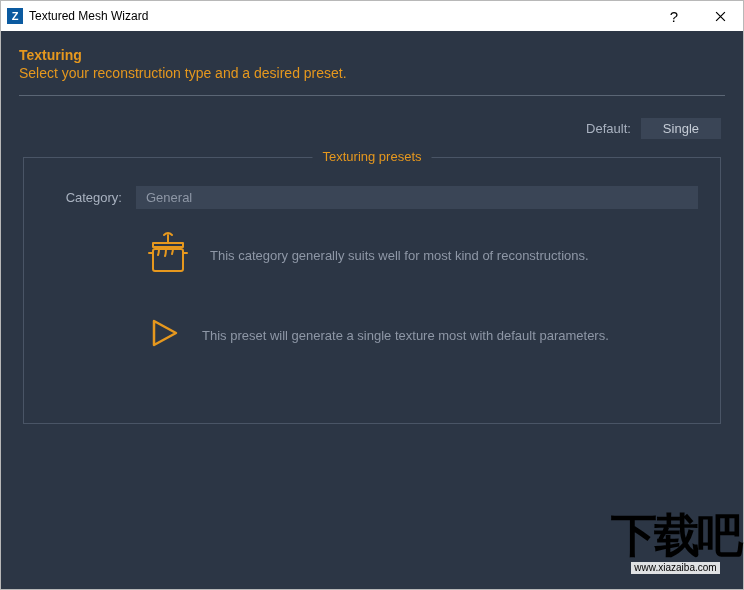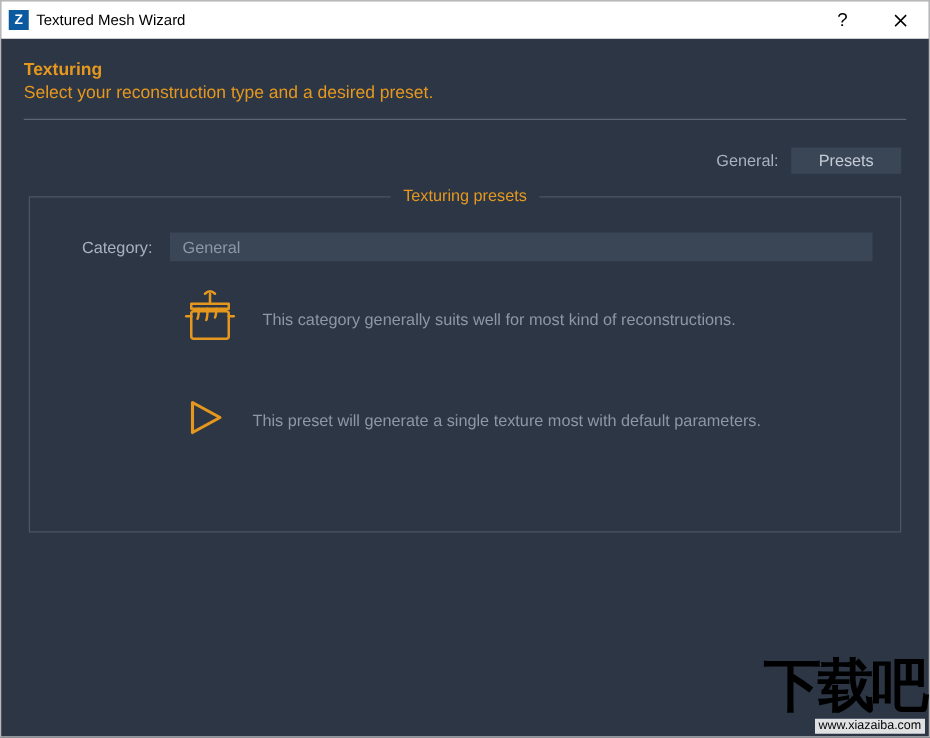--- a/index.html
+++ b/index.html
@@ -149,22 +149,22 @@
   .desc-row.last { padding-bottom: 8px; }
   .desc-icon { flex: 0 0 auto; }
   .desc-text {
     color: #8e97a6;
     font-size: 13px;
   }
 
   .watermark {
     position: absolute;
     right: 4px;
-    bottom: 3px;
-    text-align: right;
+    bottom: 16px;
+    text-align: center;
     pointer-events: none;
     line-height: 1;
   }
   .watermark .wm-big {
     font-size: 46px;
     font-weight: 900;
     color: #000;
     letter-spacing: -3px;
   }
   .watermark .wm-url {
@@ -197,22 +197,22 @@
   <div class="content">
 
     <div class="header-block">
       <div class="header-title">Texturing</div>
       <div class="header-sub">Select your reconstruction type and a desired preset.</div>
     </div>
 
     <hr class="divider">
 
     <div class="settings-row">
-      <span class="settings-label">General:</span>
-      <button class="settings-btn">Presets</button>
+      <span class="settings-label">Default:</span>
+      <button class="settings-btn">Single</button>
     </div>
 
     <div class="fieldset">
       <div class="fieldset-legend">Texturing presets</div>
 
       <div class="form-row">
         <div class="form-label">Category:</div>
         <button class="select">General</button>
       </div>
 

